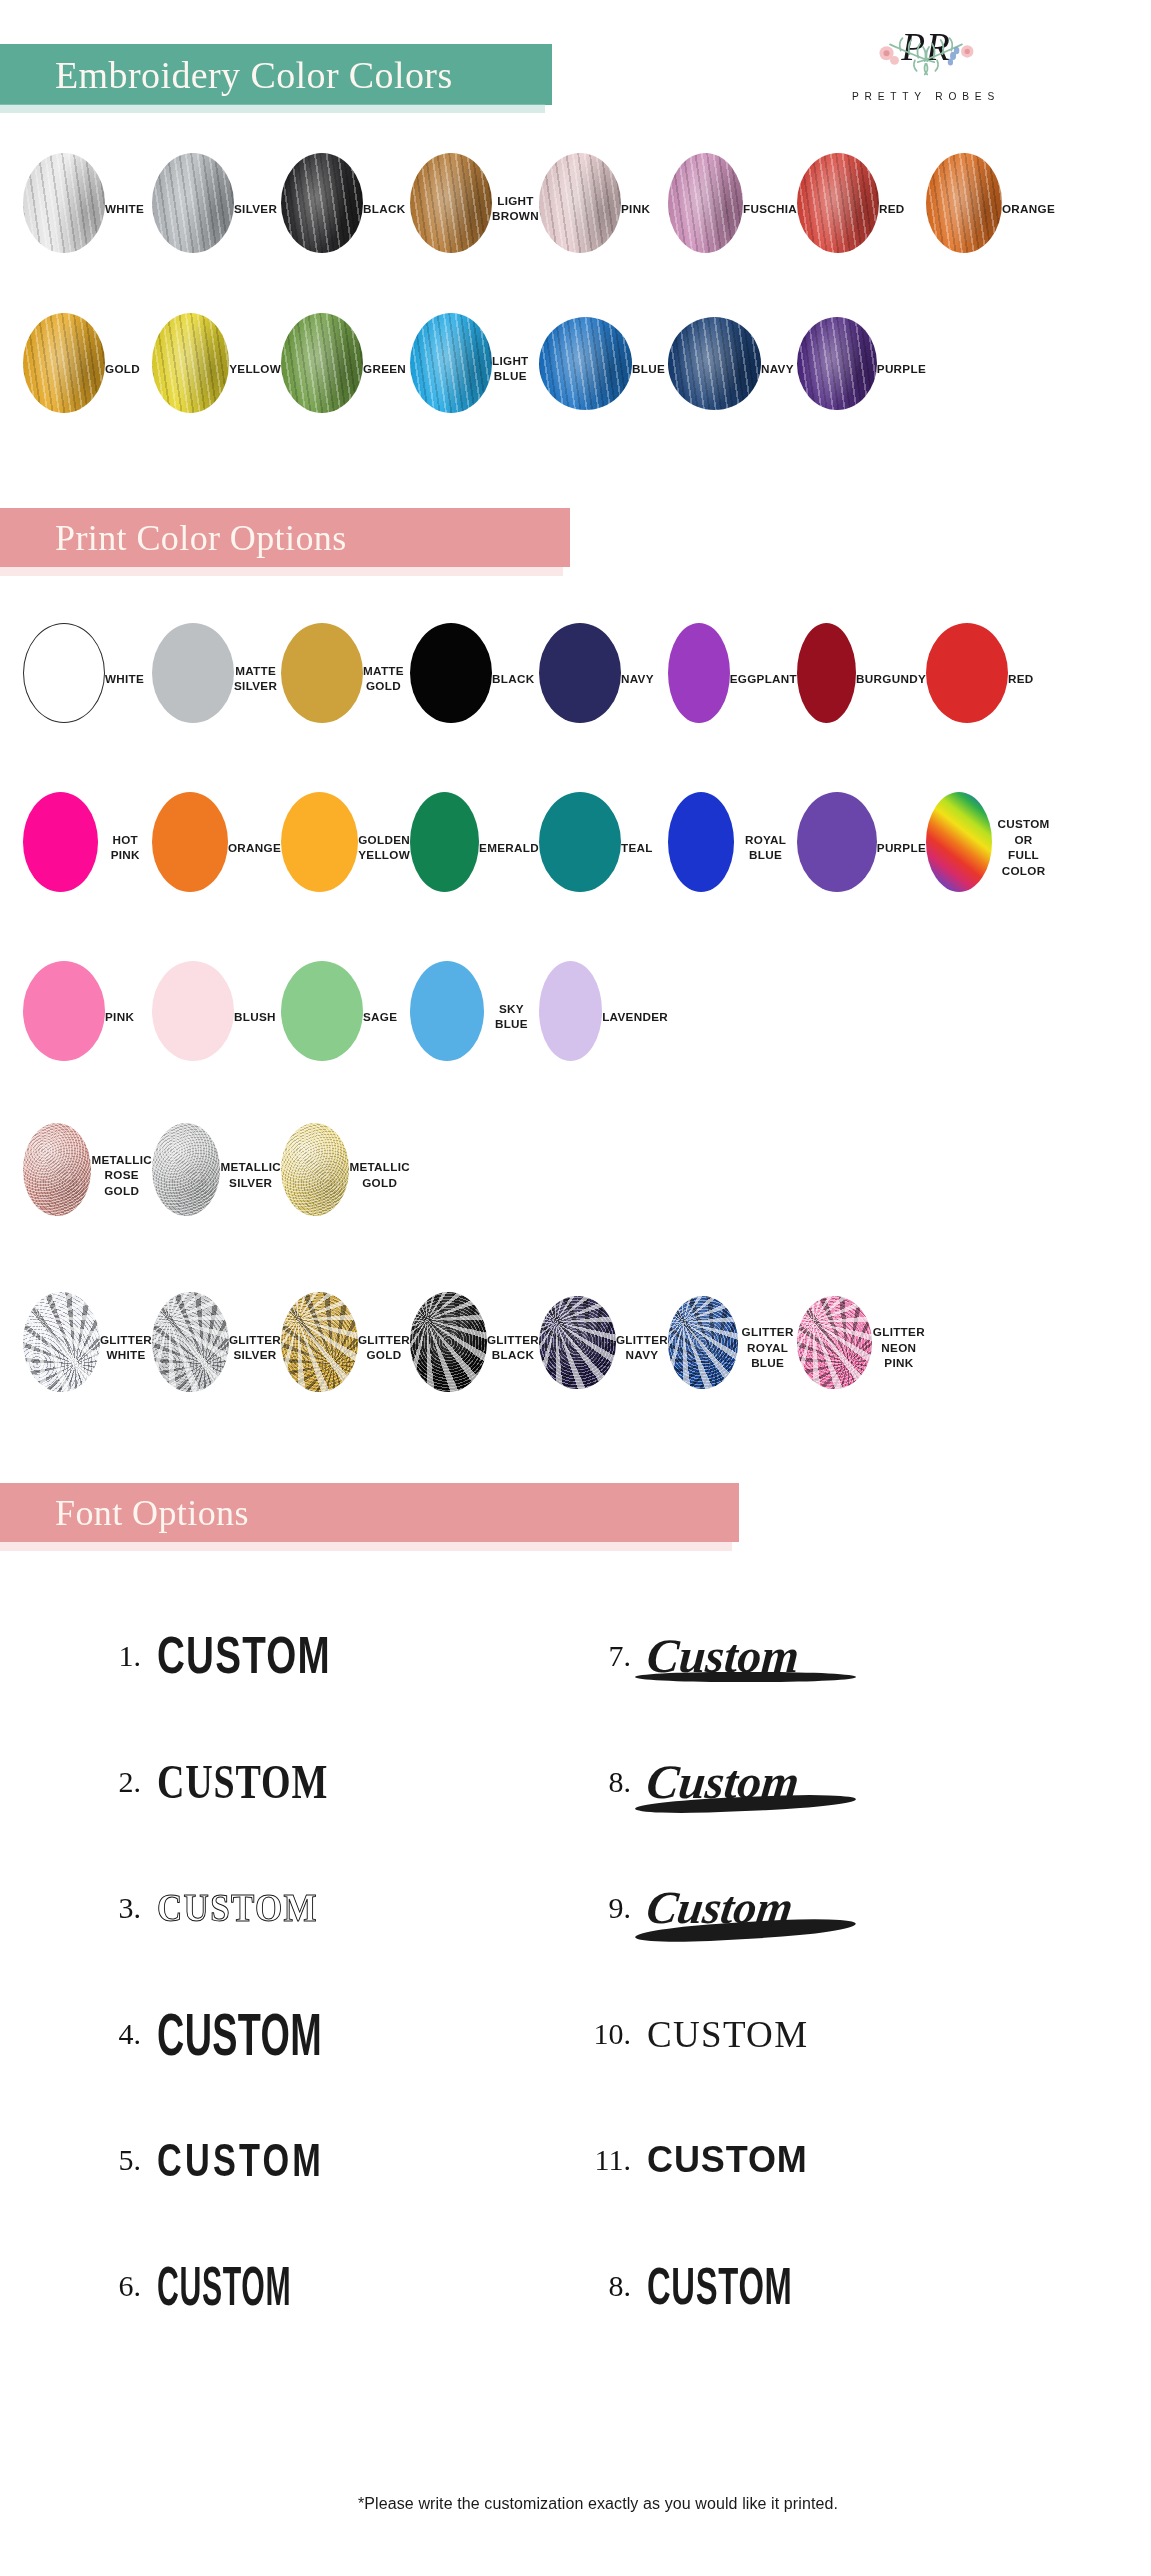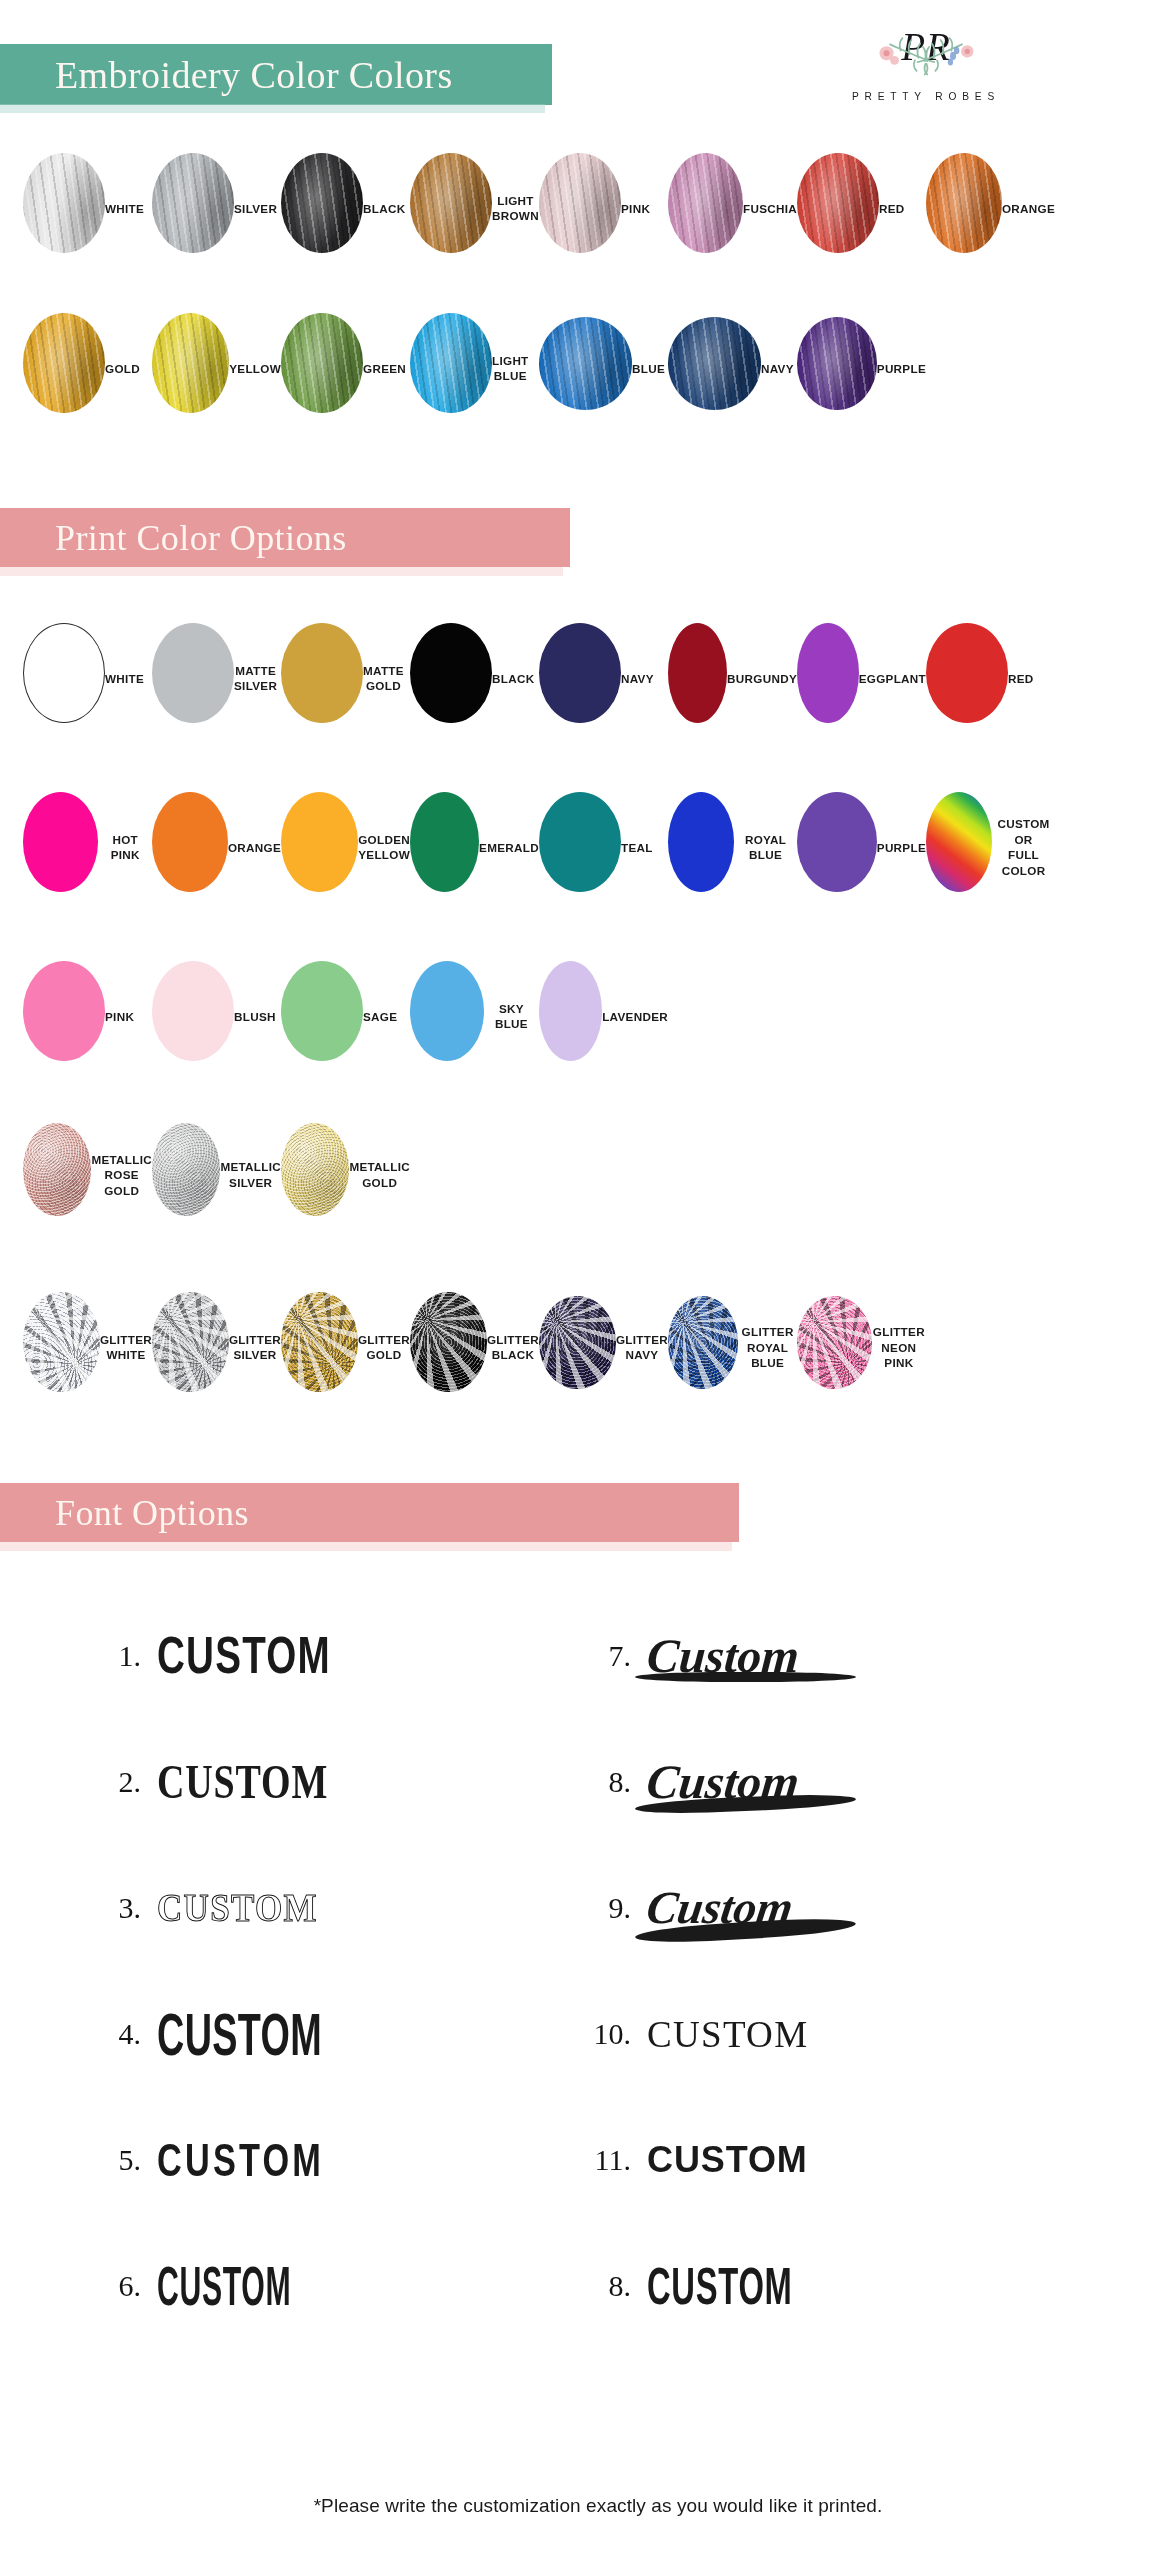--- a/index.html
+++ b/index.html
@@ -134,21 +134,21 @@
     bottom: -3.6px;
     height: 11.6px;
     background: #1a1a1a;
     border-radius: 50%/60%;
   }
 
   .footnote {
     position: absolute;
     width: 100%;
     text-align: center;
-    font-size: 19px;
+    font-size: 16px;
     color: #1a1a1a;
     letter-spacing: 0.1px;
     padding-left: 44px;
   }
 </style>
 </head>
 <body>
 
 <div class="banner-wrap">
   <div class="banner" id="banner-0" style="position: absolute; top: 44px; left: 0px; height: 61px; font-size: 38px; background: rgb(91, 171, 151); width: 552px;">
@@ -294,26 +294,26 @@
     </div>
     <div class="swatch-cell">
       <div class="chip oval" style="background: rgb(5, 5, 5);"></div>
       <div class="chip-label">BLACK</div>
     </div>
     <div class="swatch-cell">
       <div class="chip oval" style="background: rgb(43, 42, 96);"></div>
       <div class="chip-label">NAVY</div>
     </div>
     <div class="swatch-cell">
+      <div class="chip oval" style="background: rgb(155, 60, 192);"></div>
+      <div class="chip-label">EGGPLANT</div>
+    </div>
+    <div class="swatch-cell">
       <div class="chip oval" style="background: rgb(151, 16, 31);"></div>
       <div class="chip-label">BURGUNDY</div>
-    </div>
-    <div class="swatch-cell">
-      <div class="chip oval" style="background: rgb(155, 60, 192);"></div>
-      <div class="chip-label">EGGPLANT</div>
     </div>
     <div class="swatch-cell">
       <div class="chip oval" style="background: rgb(218, 42, 42);"></div>
       <div class="chip-label">RED</div>
     </div>
   </div>
 <div class="swatch-row" id="prt-row-1" style="top:792px;padding-left:23px;">
     <div class="swatch-cell">
       <div class="chip oval" style="background: rgb(252, 10, 149);"></div>
       <div class="chip-label">HOT PINK</div>

